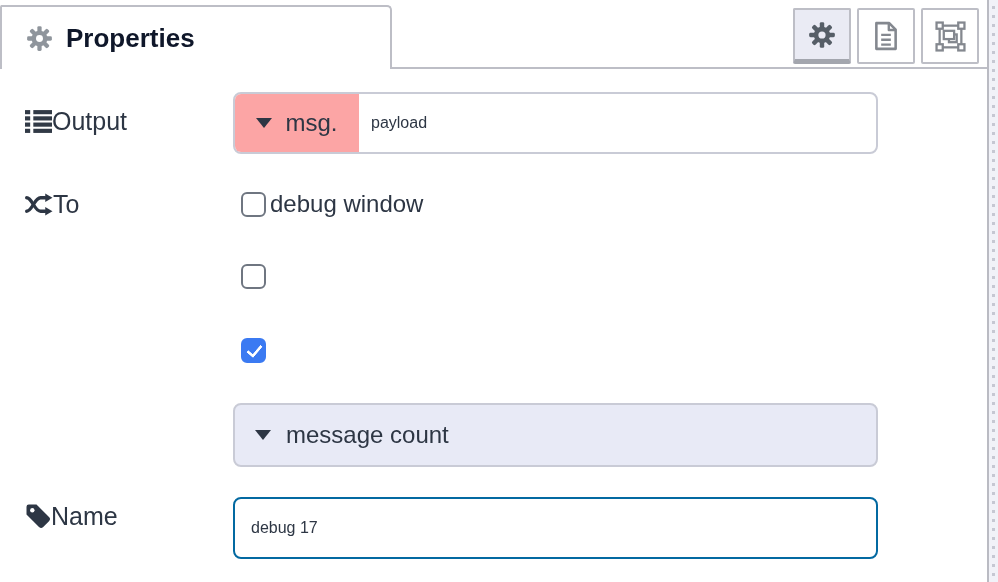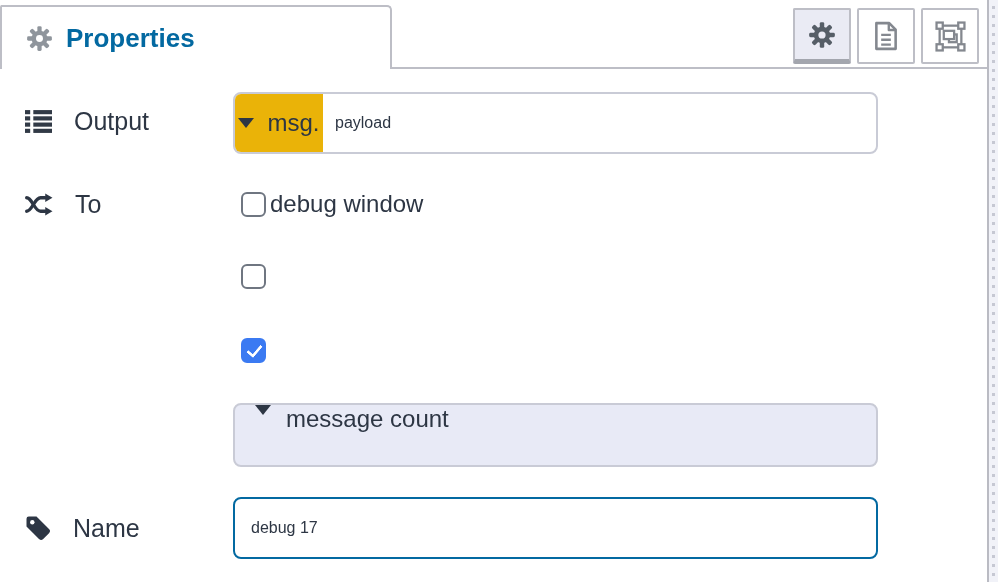--- a/index.html
+++ b/index.html
@@ -18,53 +18,53 @@
   }
 
   
   .tab-underline { position:absolute; left:0; top:67px; width:987px; height:2px; background:#bdbec6; z-index:1; }
   .tab {
     position:absolute; left:0; top:5px; width:392px; height:64px; z-index:2;
     background:#fff; border:2px solid #bdbec6; border-bottom:none;
     border-top-right-radius:5px; border-top-left-radius:2px;
     display:flex; align-items:center; gap:13px; padding-left:24px; cursor:default;
   }
-  .tab-label { font-size:26px; font-weight:bold; color:#0369a1; }
+  .tab-label { font-size:26px; font-weight:bold; color:#0f172a; }
 
   
   .toolbar { position:absolute; top:8px; right:19px; display:flex; gap:6px; z-index:2; }
   .tbtn {
     width:58px; height:56px; background:#fff; border:2px solid #bdbec6; border-radius:2px;
     display:flex; align-items:center; justify-content:center; cursor:pointer;
   }
   .tbtn.active { background:#eaebf4; border-bottom:5px solid #a3a6ae; }
 
   
   .tab .gear-body  { fill:#8f959c; }
   .tab .gear-hole  { fill:#ffffff; }
   .tbtn .gear-body { fill:#565e67; }
   .tbtn .gear-hole { fill:#eaebf4; }
 
   
   .row-label {
     position:absolute; left:25px; height:36px;
-    display:flex; align-items:center; gap:22px; font-size:25px; color:#2d3644;
+    display:flex; align-items:center; gap:0; font-size:25px; color:#2d3644;
   }
   #label-output { top:103px; }
   #label-to     { top:186px;text-align:right; }
-  #label-name   { top:510px; }
+  #label-name   { top:498px; }
 
   
   .typed-input {
     position:absolute; left:233px; top:92px; width:645px; height:62px;
     background:#fff; border:2px solid #c9cbd6; border-radius:8px;
     display:flex; overflow:hidden;
   }
   .typed-btn {
-    width:88px; background:#eab308; display:flex; align-items:center; justify-content:center;
+    width:124px; background:#fca5a5; display:flex; align-items:center; justify-content:center;
     gap:13px; cursor:pointer; flex:none;
   }
   .caret { width:0; height:0; border-left:8px solid transparent; border-right:8px solid transparent; border-top:10px solid #2d3644; }
   .typed-btn-label { font-size:24px; color:#2d3644; }
   .typed-value { flex:1; display:flex; align-items:center; }
   .typed-value input, .name-input {
     font-family:"Liberation Sans", sans-serif; font-size:16px; color:#2d3644;
     border:none; outline:none; width:100%; height:100%; padding-left:12px; background:transparent;
   }
 
@@ -78,21 +78,21 @@
   .cb.checked { background:#3b7af2; border-color:#3b7af2; }
   .cb.checked::after {
     content:""; position:absolute; left:7px; top:2px; width:6px; height:12px;
     border:solid #fff; border-width:0 3.5px 3.5px 0; border-radius:1px; transform:rotate(40deg);
   }
 
   
   .select-field {
     position:absolute; left:233px; top:403px; width:645px; height:64px;
     background:#e8eaf6; border:2px solid #c9cbd6; border-radius:8px;
-    display:flex; align-items:flex-start; gap:15px; padding-left:20px; font-size:24px; cursor:pointer;
+    display:flex; align-items:center; gap:15px; padding-left:20px; font-size:24px; cursor:pointer;
   }
 
   
   .name-field {
     position:absolute; left:233px; top:497px; width:645px; height:62px;
     background:#fff; border:2px solid #0369a1; border-radius:8px; overflow:hidden;
     display:flex; align-items:center;
   }
   .name-input { padding-left:16px; }
 </style>

